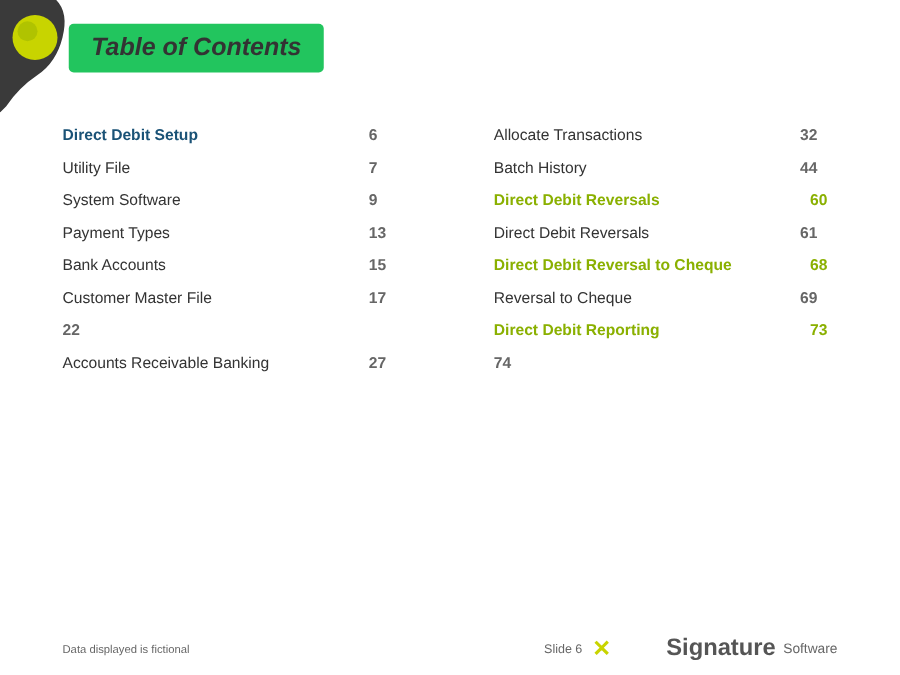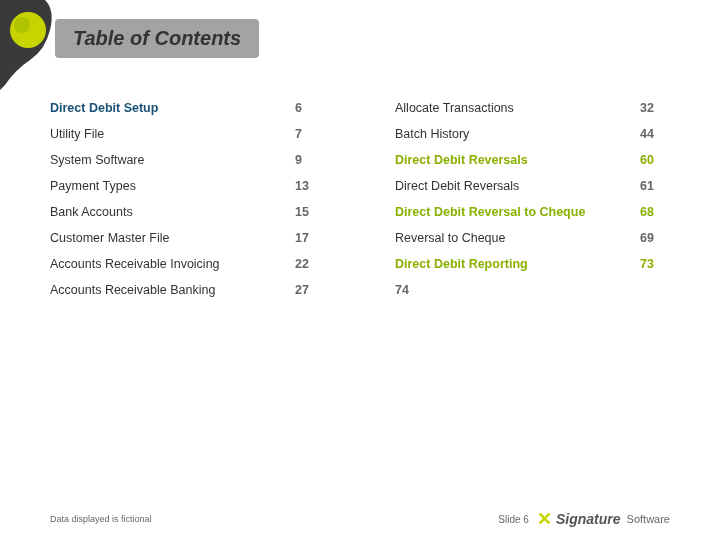--- a/index.html
+++ b/index.html
@@ -13,21 +13,21 @@
       color: #333;
       overflow: hidden;
       position: relative;
     }
 
     
     .toc-header {
       position: absolute;
       top: 19px;
       left: 55px;
-      background: #a3a3a3;
+      background: #22c55e;
       padding: 8px 18px;
       border-radius: 4px;
     }
 
     .toc-header-text {
       font-size: 20px;
       font-weight: bold;
       font-style: italic;
       color: #333;
     }
@@ -75,20 +75,21 @@
     }
 
     .highlight-green {
       color: #8ab000;
       font-weight: bold;
     }
 
     .num-green {
       color: #8ab000;
       font-weight: bold;
+      text-align: center;
     }
 
     .label-bold-blue {
       color: #1a5276;
       font-weight: bold;
     }
 
     
     .footer {
       position: absolute;
@@ -120,24 +121,24 @@
       gap: 4px;
     }
 
     .sig-x {
       font-size: 18px;
       font-weight: bold;
       color: #c8d400;
     }
 
     .sig-text {
-      font-size: 14px;
+      font-size: 19px;
       font-weight: bold;
       color: #555;
-      font-style: italic;
+      margin-left: 40px;
     }
 
     
     .corner-svg {
       position: absolute;
       top: 0;
       left: 0;
     }
   </style>
 </head>
@@ -185,21 +186,20 @@
       <span class="toc-num">15</span>
     </div>
 
     <div class="toc-row">
       <span class="toc-label">Customer Master File</span>
       <span class="toc-num">17</span>
     </div>
 
 
     <div class="toc-row">
-      <span class="toc-label">Accounts Receivable Invoicing</span>
       <span class="toc-num">22</span>
     </div>
 
     <div class="toc-row">
       <span class="toc-label">Accounts Receivable Banking</span>
       <span class="toc-num">27</span>
     </div>
 
   </div>
 

